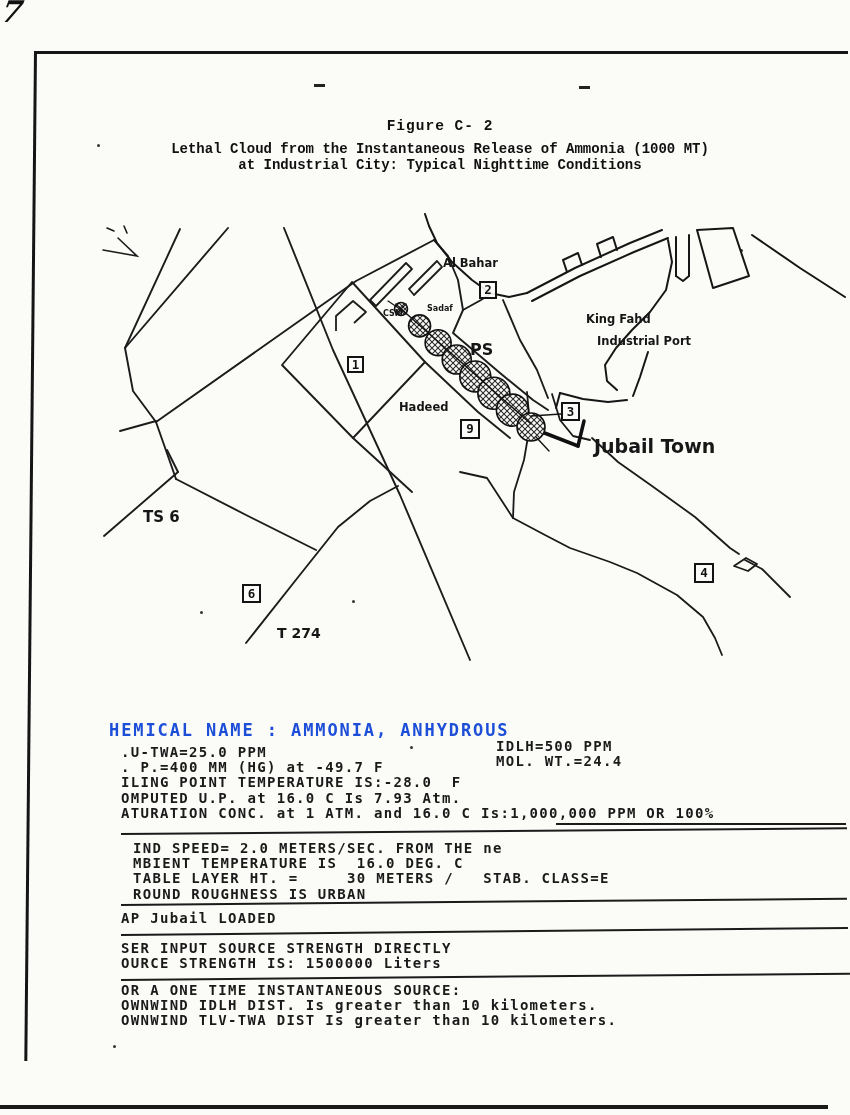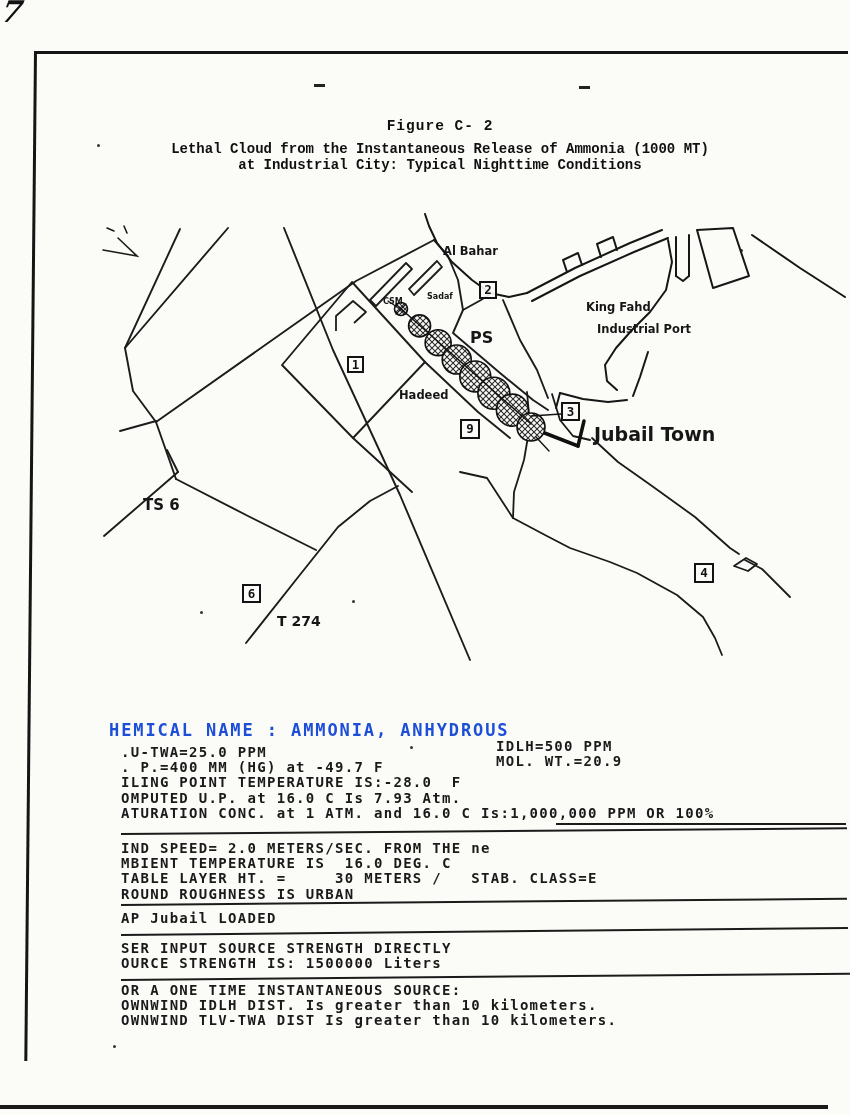--- a/index.html
+++ b/index.html
@@ -147,21 +147,21 @@
 
     <g stroke="#141414" fill="none" stroke-linecap="round">
       <path d="M399 307 L531 424" stroke-width="1.5"></path>
       <path d="M531 416 L561 414" stroke-width="1.4"></path>
       <path d="M536 437 L549 451" stroke-width="1.4"></path>
       <path d="M388 301 L397 307" stroke-width="1.2"></path>
       <path d="M396 304 L406 314 M406 304 L396 314" stroke-width="1.3"></path>
     </g>
   </svg>
 
-  <div id="map-labels" class="abs" style="left:0;top:0;width:850px;height:850px;">
+  <div id="map-labels" class="abs" style="left:0;top:12px;width:850px;height:850px;">
       <div class="maplabel" style="left: 443px; top: 244px; font-size: 11.5px;">Al Bahar</div>
       <div class="maplabel" style="left: 586px; top: 300px; font-size: 11.5px;">King Fahd</div>
       <div class="maplabel" style="left: 597px; top: 322px; font-size: 11.5px;">Industrial Port</div>
       <div class="maplabel" style="left: 383px; top: 297px; font-size: 8px;">CSM</div>
       <div class="maplabel" style="left: 427px; top: 292px; font-size: 8px;">Sadaf</div>
       <div class="maplabel" style="left: 470px; top: 328px; font-size: 16px;">PS</div>
       <div class="maplabel" style="left: 399px; top: 388px; font-size: 11.5px;">Hadeed</div>
       <div class="maplabel" style="left: 594px; top: 423px; font-size: 19px;">Jubail Town</div>
       <div class="maplabel" style="left: 143px; top: 496px; font-size: 15px;">TS 6</div>
       <div class="maplabel" style="left: 277px; top: 613px; font-size: 14px; text-align: center;">T 274</div>
@@ -179,27 +179,27 @@
 
   <div id="chem-left" class="printblock" style="left:121px;top:745px;">
       <div class="printline">.U-TWA=25.0 PPM</div>
       <div class="printline">. P.=400 MM (HG) at -49.7 F</div>
       <div class="printline">ILING POINT TEMPERATURE IS:-28.0  F</div>
       <div class="printline">OMPUTED U.P. at 16.0 C Is 7.93 Atm.</div>
       <div class="printline">ATURATION CONC. at 1 ATM. and 16.0 C Is:1,000,000 PPM OR 100%</div>
     </div>
   <div id="chem-right" class="printblock" style="left:496px;top:739px;">
       <div class="printline">IDLH=500 PPM</div>
-      <div class="printline">MOL. WT.=20.9</div>
+      <div class="printline">MOL. WT.=24.4</div>
     </div>
 
   <div class="rule" style="left:556px;top:823px;width:290px;"></div>
   <div class="rule" style="left:121px;top:833px;width:726px;transform:rotate(-0.45deg);"></div>
 
-  <div id="weather" class="printblock" style="left:121px;top:841px;">
+  <div id="weather" class="printblock" style="left:133px;top:841px;">
       <div class="printline">IND SPEED= 2.0 METERS/SEC. FROM THE ne</div>
       <div class="printline">MBIENT TEMPERATURE IS  16.0 DEG. C</div>
       <div class="printline">TABLE LAYER HT. =     30 METERS /   STAB. CLASS=E</div>
       <div class="printline">ROUND ROUGHNESS IS URBAN</div>
     </div>
 
   <div class="rule" style="left:121px;top:904px;width:726px;transform:rotate(-0.5deg);"></div>
 
   <div class="printline" style="position:absolute;left:121px;top:911px;">AP Jubail LOADED</div>
 

